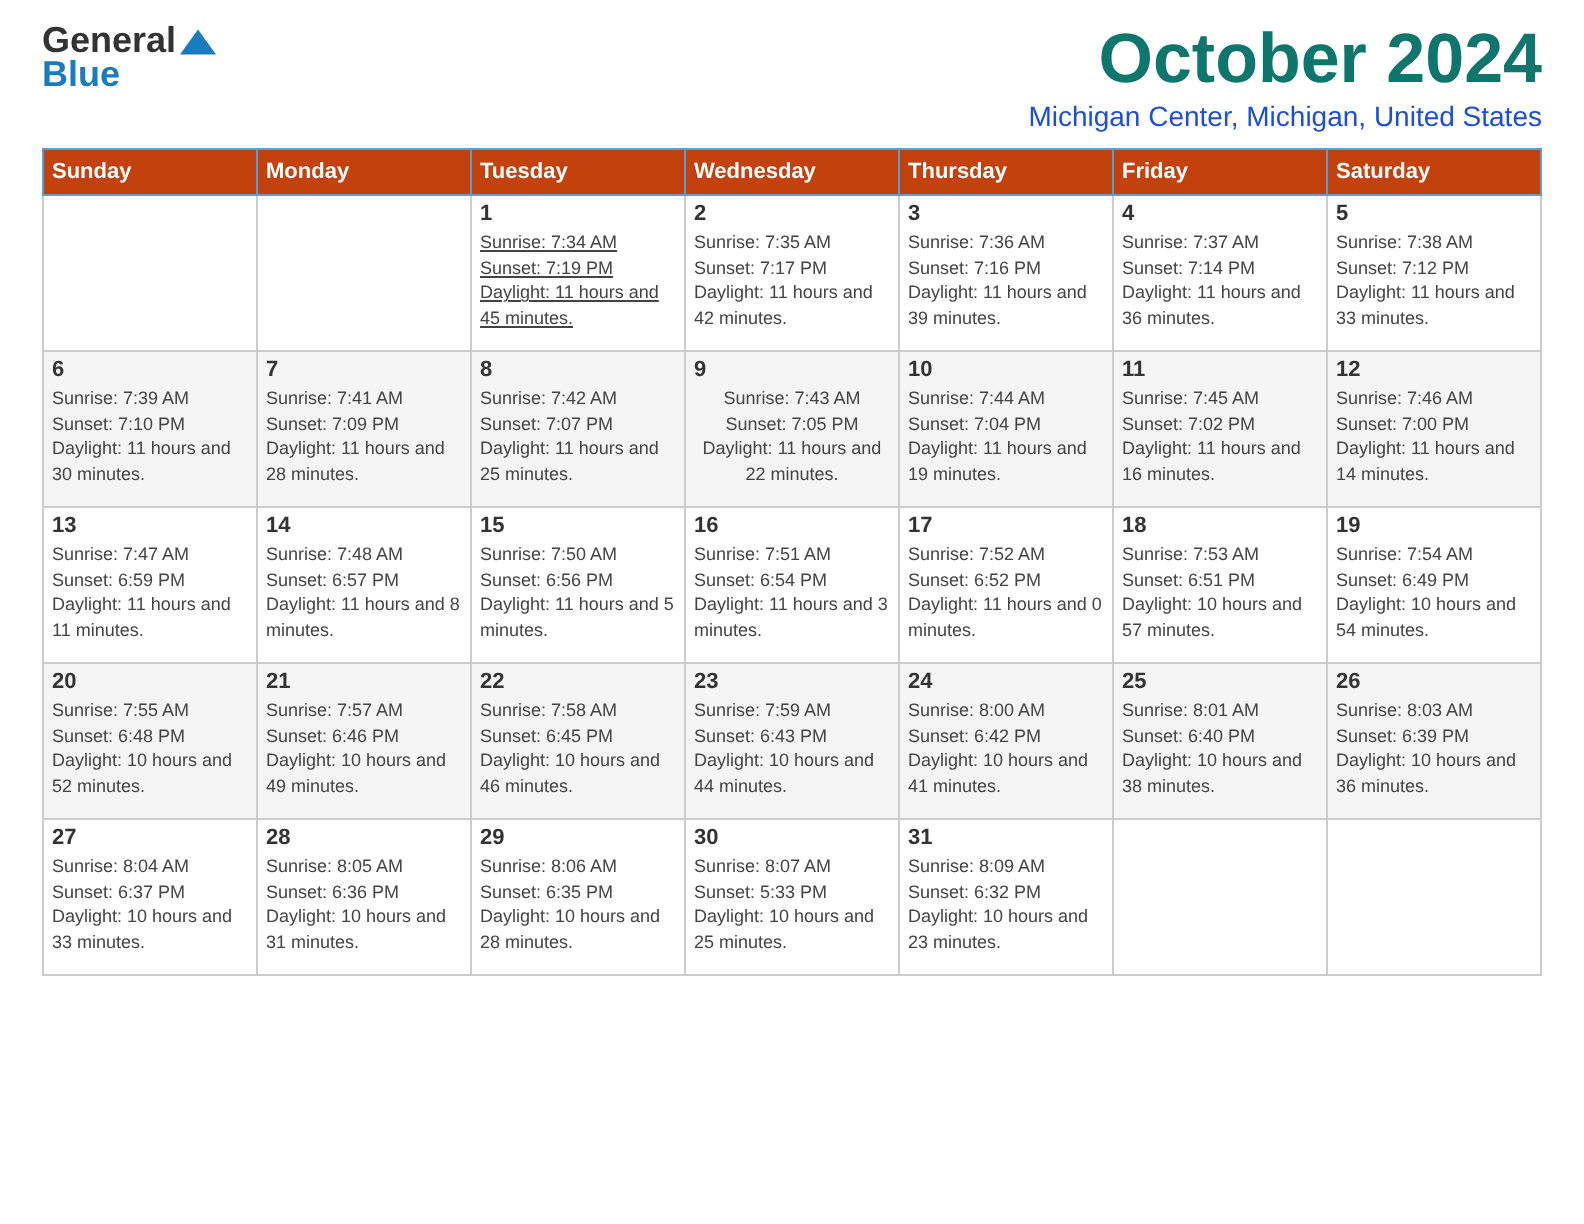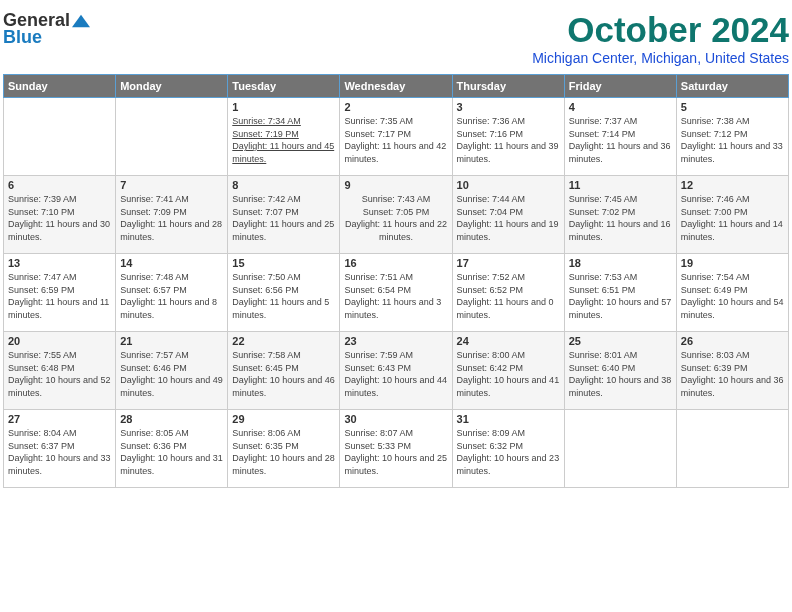--- a/index.html
+++ b/index.html
@@ -6,21 +6,21 @@
     body {
       font-family: Arial, sans-serif;
       background: #fff;
       width: 792px;
       height: 612px;
       overflow: hidden;
     }
     .page {
       width: 792px;
       height: 529px;
-      padding: 10px 3px;
+      padding: 10px 21px;
     }
     .header {
       display: flex;
       justify-content: space-between;
       align-items: flex-start;
       margin-bottom: 8px;
     }
     .logo {
       display: flex;
       flex-direction: column;
@@ -46,21 +46,21 @@
     .location {
       font-size: 14px;
       color: #1d4ed8;
     }
     table {
       width: 100%;
       border-collapse: collapse;
       table-layout: fixed;
     }
     thead tr th {
-      background-color: #737373;
+      background-color: #c2410c;
       color: #fff;
       font-size: 11px;
       font-weight: bold;
       padding: 5px 4px;
       text-align: left;
       border: 1px solid #5a9fd4;
     }
     tbody tr td {
       border: 1px solid #ccc;
       vertical-align: top;

